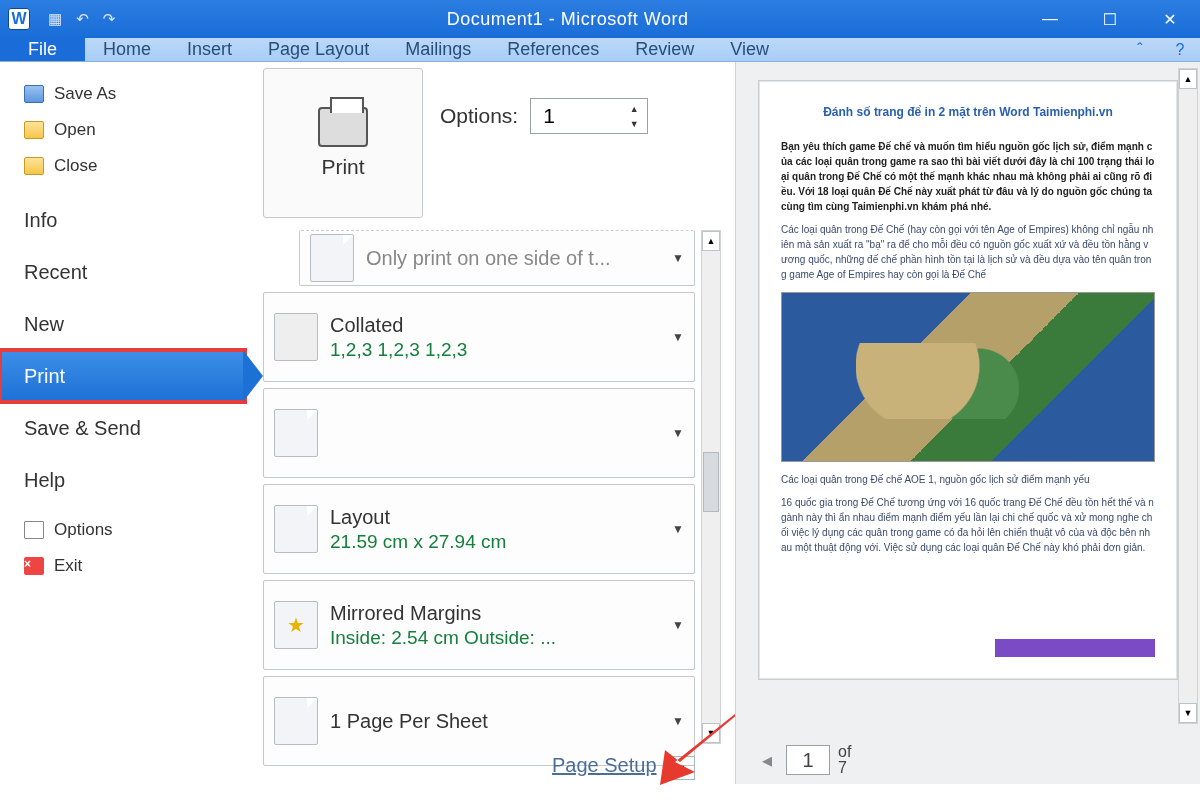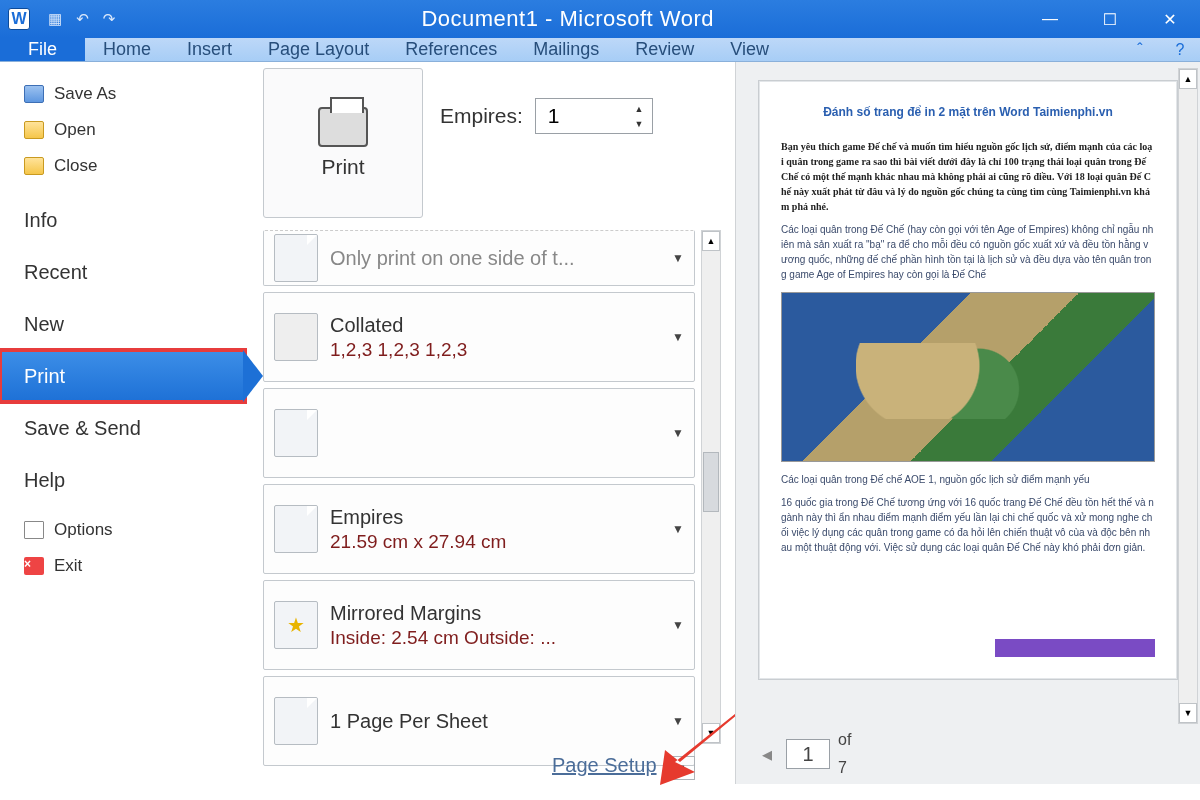--- a/index.html
+++ b/index.html
@@ -3,21 +3,21 @@
 <meta charset="utf-8">
 <style>
 * { margin: 0; padding: 0; box-sizing: border-box; font-family: "Segoe UI", Tahoma, sans-serif; }
 body { width: 1200px; height: 800px; overflow: hidden; background: #fff; }
 
 
 .titlebar { height: 38px; background: linear-gradient(#2b7de0,#1a6dd8); display: flex; align-items: center; color: #fff; }
 .titlebar .appicon { width: 22px; height: 22px; background: #fff; color: #1a6dd8; font-weight: bold; border-radius: 3px; margin-left: 8px; display: flex; align-items:center; justify-content:center; font-size: 16px; border:1px solid #0b4a9a;}
 .titlebar .qat { display:flex; gap:14px; margin-left:18px; }
 .titlebar .qat span { font-size:15px; color:#dce9fb; cursor:default;}
-.titlebar .title { flex:1; text-align:center; font-size:22px; font-weight:400; letter-spacing:.5px;}
+.titlebar .title { flex:1; text-align:center; font-size:18px; font-weight:400; letter-spacing:.5px;}
 .titlebar .wincontrols { display:flex; gap:0; }
 .titlebar .wincontrols div { width:60px; height:38px; display:flex; align-items:center; justify-content:center; font-size:16px; color:#fff;}
 
 
 .ribbon { height: 24px; background: linear-gradient(#bdd8f8,#a7cdf6); display:flex; align-items:stretch; border-bottom:1px solid #8ab0da;}
 .ribbon .tab { padding: 0 18px; display:flex; align-items:center; color:#274e7b; font-size:18px; cursor:default;}
 .ribbon .tab.file { background:#1a6dd8; color:#fff; font-weight:400; padding:0 28px;}
 .ribbon .spacer { flex:1; }
 .ribbon .helpbtn { width:40px; display:flex; align-items:center; justify-content:center; color:#1a6dd8;}
 
@@ -46,24 +46,24 @@
 .copiesrow .spinners div { flex:1; display:flex; align-items:center; justify-content:center; font-size:9px; color:#333;}
 
 .settingslist { position:absolute; left:18px; top:168px; right:40px; }
 .setting { height:90px; border:1px solid #c4c9ce; border-radius:2px; background:#fdfdfd; margin-bottom:6px; display:flex; align-items:center; padding:0 10px; gap:12px; position:relative;}
 .setting .sicon { width:44px; height:48px; background:#f2f4f7; border:1px solid #b6bcc2; border-radius:2px; flex-shrink:0; position:relative;}
 .setting .sicon.page::before { content:""; position:absolute; right:0; top:0; border-left:10px solid #fff; border-bottom:10px solid transparent;}
 .setting .sicon.pages { background:linear-gradient(90deg,#eee 49%,#fff 50%,#eee 51%);}
 .setting .sicon.star::after { content:"★"; position:absolute; inset:0; display:flex; align-items:center; justify-content:center; color:#e8b400; font-size:20px;}
 .setting .txt { display:flex; flex-direction:column; gap:2px; overflow:hidden;}
 .setting .t1 { font-size:20px; color:#333; white-space:nowrap;}
-.setting .t2 { font-size:19px; color:#7f1d1d; white-space:nowrap; overflow:hidden; text-overflow:ellipsis;}
+.setting .t2 { font-size:19px; color:#15803d; white-space:nowrap; overflow:hidden; text-overflow:ellipsis;}
 .setting .drop { position:absolute; right:10px; top:50%; transform:translateY(-50%); font-size:12px; color:#444;}
 .setting.oneline .txt { flex-direction:row;}
-.setting.first { border-top:1px dashed #ccc;}
+.setting.first { border-top:1px dashed #ccc;margin-left:36px;}
 .setting.cut { height:56px; overflow:hidden;}
 .setting.cut .t1 { color:#888;}
 .psetup { position:absolute; left:18px; right:40px; bottom:4px; text-align:right;}
 .psetup a { color:#4b6d99; text-decoration:underline; font-size:20px;}
 .psetup .dd { display:inline-block; width:28px; height:24px; border:1px solid #aeb3b8; margin-left:6px; vertical-align:middle; text-align:center; font-size:11px; line-height:22px;}
 
 
 .vscroll { position:absolute; right:14px; top:168px; bottom:40px; width:20px; background:#efefef; border:1px solid #d0d3d6;}
 .vscroll .btn { height:20px; background:#fff; border:1px solid #bfc3c7; font-size:9px; display:flex; align-items:center; justify-content:center;}
 .vscroll .track { position:absolute; top:21px; bottom:21px; left:0; right:0;}
@@ -72,32 +72,32 @@
 
 
 .arrow { position:absolute; right:-40px; bottom:-6px; width:150px; height:110px; pointer-events:none;}
 .arrow svg { width:100%; height:100%;}
 
 
 .preview { flex:1; background:#eef0f2; position:relative; border-left:1px solid #d0d3d6; padding:18px 22px;}
 .docpage { width:100%; height:600px; background:#fff; border:1px solid #c9cdd1; box-shadow:0 0 0 1px #e3e6e9 inset; padding:24px 22px; font-size:10px; color:#3a4a6b; overflow:hidden; position:relative;}
 .docpage h4 { text-align:center; color:#2a5fb0; font-size:12px; font-weight:600; margin-bottom:20px;}
 .docpage p { line-height:1.5; margin-bottom:8px; font-size:10px; word-break:break-all;}
-.docpage p.bold { font-weight:700; color:#222;font-family:Liberation Serif, serif;}
+.docpage p.bold { font-weight:700; color:#222;}
 .docpage .gameimg { width:100%; height:170px; margin:10px 0; background:linear-gradient(135deg,#2b5a9e 0%,#2b5a9e 35%,#b5a06a 35%,#b5a06a 55%,#3a7a3a 55%,#3a7a3a 70%,#2b5a9e 70%); border:1px solid #999; position:relative;}
 .docpage .gameimg::after { content:""; position:absolute; left:20%; top:30%; width:55%; height:45%; background:radial-gradient(circle at 30% 30%, #c9b27a 0%, #c9b27a 40%, transparent 41%), radial-gradient(circle at 60% 60%, #4a8a4a 0%, #4a8a4a 30%, transparent 31%);}
 .docpage .purplebar { position:absolute; right:22px; bottom:22px; width:160px; height:18px; background:#7a4bc4;}
 .prevscroll { position:absolute; right:2px; top:6px; bottom:60px; width:20px; background:#efefef; border:1px solid #d0d3d6;}
 .prevscroll .btn { height:20px; background:#fff; border:1px solid #bfc3c7; font-size:9px; display:flex; align-items:center; justify-content:center;}
 .prevscroll .btn.bot { position:absolute; bottom:0; left:0; right:0;}
 
 .pagenav { position:absolute; left:20px; bottom:8px; display:flex; align-items:center; gap:8px; font-size:20px; color:#444;}
 .pagenav .pn { width:22px; text-align:center; color:#888;}
 .pagenav .cur { width:44px; height:30px; border:1px solid #9aa0a6; background:#fff; display:flex; align-items:center; justify-content:center;}
-.pagenav .of { display:flex; flex-direction:column; font-size:16px; line-height:1;gap:12px;}
+.pagenav .of { display:flex; flex-direction:column; font-size:16px; line-height:1;}
 
 
 .ico-disk { background:linear-gradient(#9cc2f0,#5e97e0); border:1px solid #3d6fb5; border-radius:2px;}
 .ico-folder { background:linear-gradient(#ffe39a,#f5c64a); border:1px solid #c99a20; border-radius:2px;}
 .ico-folder.open { background:linear-gradient(#ffe39a,#f5c64a);}
 .ico-page { background:#fff; border:1px solid #888; border-radius:1px; position:relative;}
 .ico-x { background:#e44; color:#fff; font-size:12px; font-weight:bold; display:flex; align-items:center; justify-content:center; border-radius:2px;}
 </style>
 </head>
 <body>
@@ -115,22 +115,22 @@
     <div>☐</div>
     <div>✕</div>
   </div>
 </div>
 
 <div class="ribbon">
   <div class="tab file">File</div>
   <div class="tab">Home</div>
   <div class="tab">Insert</div>
   <div class="tab">Page Layout</div>
+  <div class="tab">Mailings</div>
   <div class="tab">References</div>
-  <div class="tab">Mailings</div>
   <div class="tab">Review</div>
   <div class="tab">View</div>
   <div class="spacer"></div>
   <div class="helpbtn">ˆ</div>
   <div class="helpbtn">?</div>
 </div>
 
 <div class="backstage">
 
   <div class="leftnav">
@@ -163,21 +163,21 @@
         <span>Exit</span>
       </div>
   </div>
 
   <div class="center">
     <div class="printbox">
       <div class="printericon"></div>
       <div class="lbl">Print</div>
     </div>
     <div class="copiesrow">
-      <span class="lab">Empires:</span>
+      <span class="lab">Options:</span>
       <div class="numbox">
         <span>1</span>
         <div class="spinners">
             <div>▲</div>
             <div>▼</div>
           </div>
       </div>
     </div>
 
     <div class="settingslist">
@@ -196,21 +196,21 @@
           </div>
         <span class="drop">▼</span>
       </div>
       <div class="setting oneline">
         <div class="sicon page"></div>
         <span class="drop">▼</span>
       </div>
       <div class="setting">
         <div class="sicon page"></div>
         <div class="txt">
-            <span class="t1">Empires</span>
+            <span class="t1">Layout</span>
             <span class="t2">21.59 cm x 27.94 cm</span>
           </div>
         <span class="drop">▼</span>
       </div>
       <div class="setting">
         <div class="sicon star"></div>
         <div class="txt">
             <span class="t1">Mirrored Margins</span>
             <span class="t2">Inside:  2.54 cm    Outside: ...</span>
           </div>

